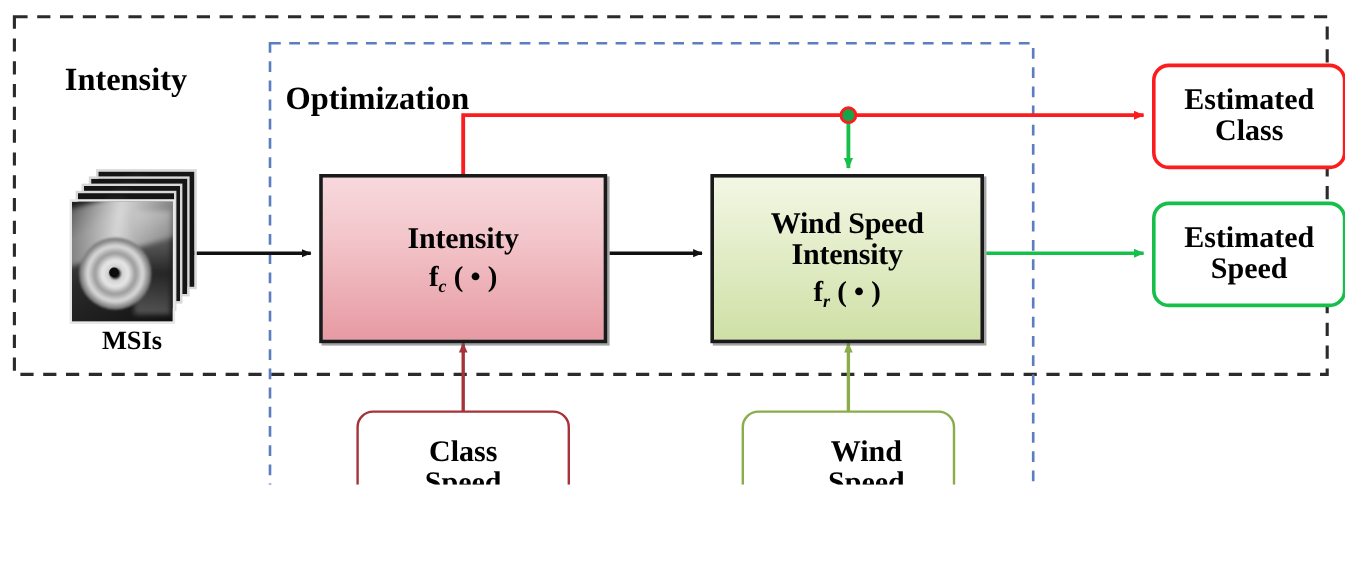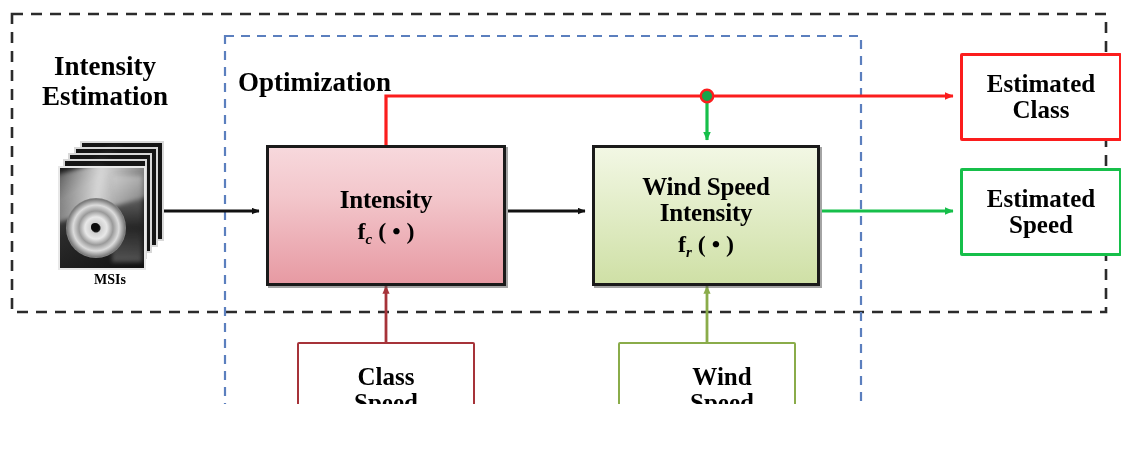--- a/index.html
+++ b/index.html
@@ -62,40 +62,40 @@
     font-size: 15px;
     font-style: italic;
     vertical-align: baseline;
     position: relative;
     top: 5px;
     left: 0px;
   }
 
   
   .round-box {
-    border-radius: 2px;
+    border-radius: 14px;
     background: #ffffff;
     font-size: 25px;
   }
   .b-red    { border: 3px solid #fb1d1d; }
   .b-green  { border: 3px solid #16bf4a; }
   .b-darkred{ border: 2.5px solid #a63339; }
   .b-olive  { border: 2.5px solid #8aac4a; }
 
   
   .caption {
     position: absolute;
     font-family: "Liberation Serif", serif;
     font-weight: bold;
     color: #000000;
     text-align: center;
     line-height: 1.1;
   }
   .group-title { font-size: 27px; }
-  .msi-caption { font-size: 14px; }
+  .msi-caption { font-size: 22px; }
 
   
   #msi-stack {
     position: absolute;
     left: 58px;
     top: 141px;
     width: 104px;
     height: 125px;
   }
   .msi-sheet {
@@ -193,21 +193,20 @@
 
     <path d="M386,352 L386,286" fill="none" stroke="#a63339" stroke-width="2.8" marker-end="url(#ah-darkred)"></path>
 
     <path d="M707,352 L707,286" fill="none" stroke="#8aac4a" stroke-width="2.8" marker-end="url(#ah-olive)"></path>
 
     <circle cx="707" cy="96" r="6.2" fill="#16a34a" stroke="#fb1d1d" stroke-width="2.4"></circle>
   </svg>
 
   <div class="caption group-title" style="left:20px; top:52px; width:170px;">
     <div>Intensity</div>
-    <div>Estimation</div>
   </div>
 
   <div class="caption group-title" style="left:238px; top:68px; text-align:left; width:300px;">Optimization</div>
 
   <div id="msi-stack">
     <div class="msi-sheet msi-s1"></div>
     <div class="msi-sheet msi-s2"></div>
     <div class="msi-sheet msi-s3"></div>
     <div class="msi-sheet msi-s4"></div>
     <div class="msi-front">

